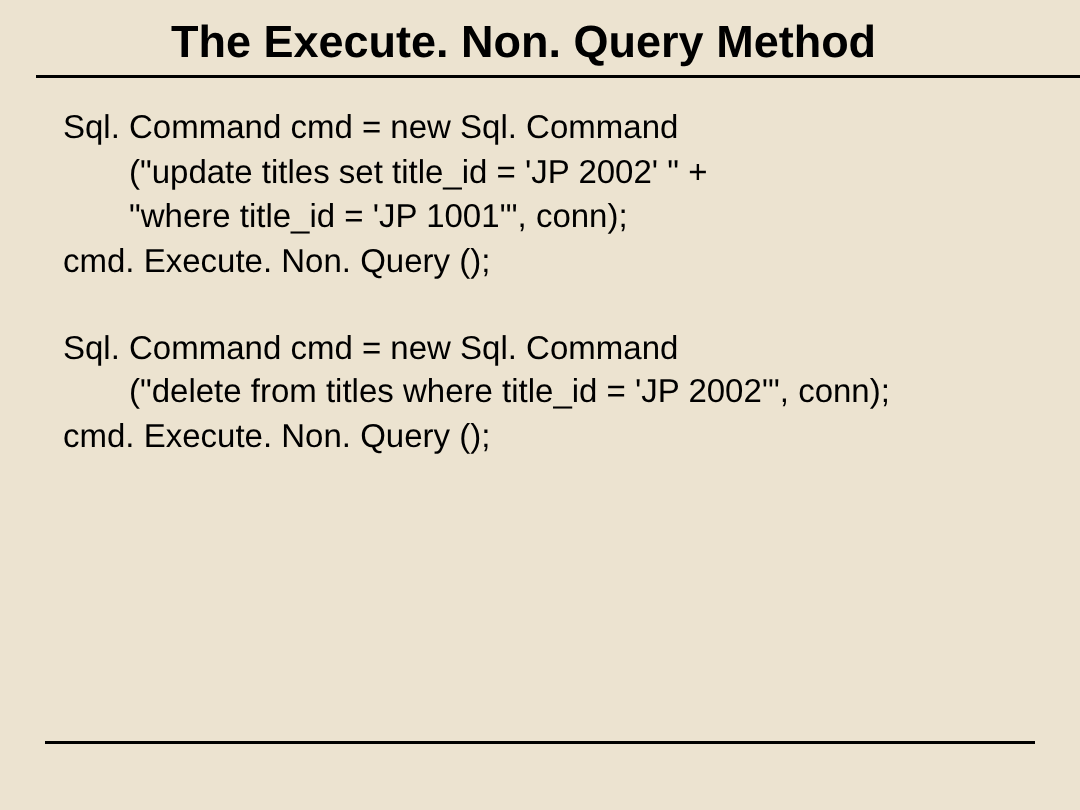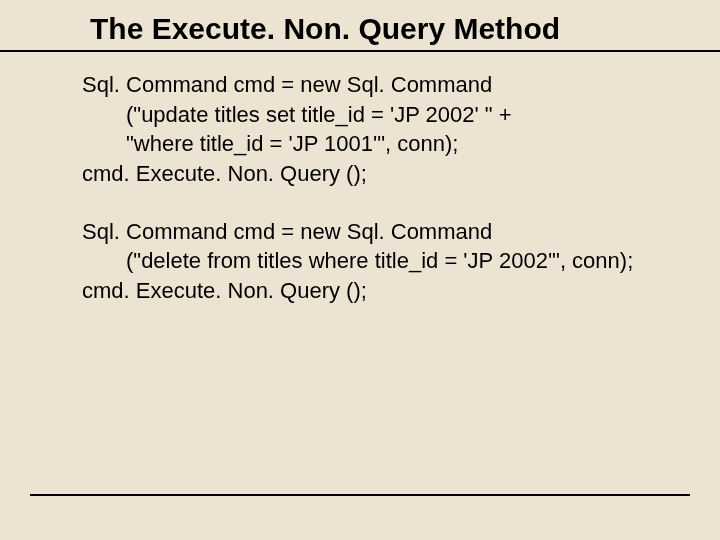--- a/index.html
+++ b/index.html
@@ -17,31 +17,31 @@
   .slide {
     box-sizing: border-box;
     width: 720px;
     height: 540px;
     padding: 0;
     position: relative;
   }
   .title-wrap {
     padding: 12px 40px 4px 90px;
     border-bottom: 2px solid #000;
+    margin-left: 24px;
   }
   .title {
     font-size: 30px;
     font-weight: bold;
     letter-spacing: 0px;
   }
   .body {
     padding: 18px 42px 0 42px;
     font-size: 22px;
     line-height: 1.35;
-    margin-left: 40px;
   }
   .block {
     margin-bottom: 28px;
   }
   .indent {
     padding-left: 44px;
   }
   .bottom-rule {
     position: absolute;
     left: 30px;

